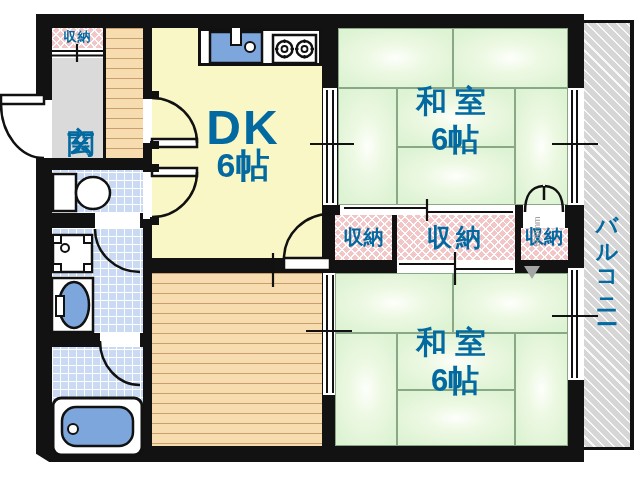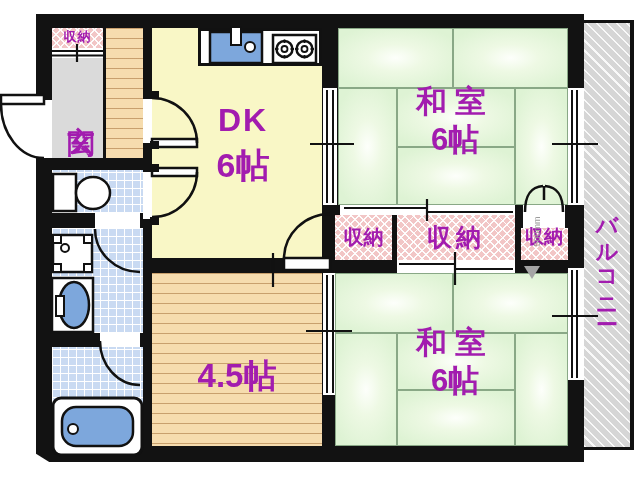--- a/index.html
+++ b/index.html
@@ -21,21 +21,21 @@
   .whitegap{background:#ffffff;}
   .tatami-room{background:#dcf2d6;}
   .mat{position:absolute;box-sizing:border-box;border:1px solid #89a886;
        background:radial-gradient(ellipse 62% 58% at 50% 50%,#fdfffb 0%,#eef9e4 40%,#def3d4 100%);}
   .balcony{left:584px;top:20px;width:50px;height:430px;box-sizing:border-box;
            border-top:3px solid #111;border-right:4px solid #111;border-bottom:3px solid #111;
            background-color:#d6d6d6;
            background-image:repeating-linear-gradient(45deg,rgba(255,255,255,.85) 0 1.5px,transparent 1.5px 7px);}
   .counter{left:198px;top:28px;width:124px;height:38px;background:#fff;border:3px solid #111;}
   
-  .lab{position:absolute;font-weight:700;color:#a21caf;text-align:center;line-height:1;white-space:nowrap;}
+  .lab{position:absolute;font-weight:700;color:#0369a1;text-align:center;line-height:1;white-space:nowrap;}
   .vert{writing-mode:vertical-rl;}
   .chamfer{left:28px;top:444px;width:34px;height:26px;background:#fff;
            clip-path:polygon(0 18%,100% 100%,0 100%);}
   svg.overlay{position:absolute;left:0;top:0;width:640px;height:480px;}
 </style>
 </head>
 <body>
 
 <div class="stage">
 
@@ -170,30 +170,29 @@
       <circle cx="284.5" cy="49" r="8" stroke-width="2.5"></circle>
       <circle cx="284.5" cy="49" r="3" stroke-width="1.8"></circle>
       <path d="M284.5,39.5 V43 M284.5,55 V58.5 M275,49 H278.5 M290.5,49 H294" stroke-width="1.8" fill="none"></path>
       <circle cx="304.5" cy="49" r="8" stroke-width="2.5"></circle>
       <circle cx="304.5" cy="49" r="3" stroke-width="1.8"></circle>
       <path d="M304.5,39.5 V43 M304.5,55 V58.5 M295,49 H298.5 M310.5,49 H314" stroke-width="1.8" fill="none"></path>
     </g>
     <polygon points="524,266 540,266 532,279" fill="#a5a5a5"></polygon>
   </svg>
 
-  <div class="lab" style="left:173px;top:104px;width:140px;font-size:32px;letter-spacing:2px;">DK</div>
+  <div class="lab" style="left:173px;top:104px;width:140px;font-size:48px;letter-spacing:2px;">DK</div>
   <div class="lab" style="left:173px;top:148px;width:140px;font-size:34px;">6帖</div>
 
   <div class="lab" style="left:377px;top:86px;width:156px;font-size:31px;letter-spacing:8px;">和室</div>
   <div class="lab" style="left:377px;top:124px;width:156px;font-size:31px;">6帖</div>
 
   <div class="lab" style="left:377px;top:327px;width:156px;font-size:31px;letter-spacing:8px;">和室</div>
   <div class="lab" style="left:377px;top:365px;width:156px;font-size:31px;">6帖</div>
 
-  <div class="lab" style="left:157px;top:359px;width:160px;font-size:33px;">4.5帖</div>
 
   <div class="lab vert" style="left:61px;top:66px;width:33px;height:88px;font-size:27px;letter-spacing:6px;">玄関</div>
   <div class="lab" style="left:52px;top:30px;width:51px;font-size:13px;letter-spacing:1px;">収納</div>
 
   <div class="lab" style="left:335px;top:227px;width:57px;font-size:20px;">収納</div>
   <div class="lab" style="left:397px;top:225px;width:118px;font-size:25px;letter-spacing:4px;">収納</div>
   <div class="lab" style="left:518px;top:227px;width:52px;font-size:19px;">収納</div>
 
   <div class="lab vert" style="left:592px;top:178px;width:26px;height:160px;font-size:22px;letter-spacing:3px;">バルコニー</div>
 

